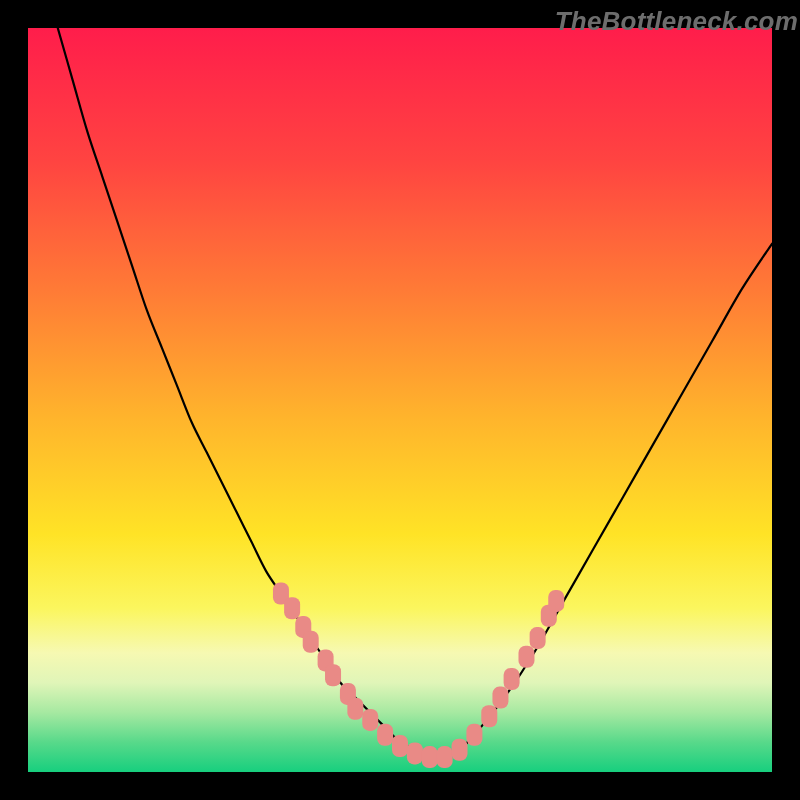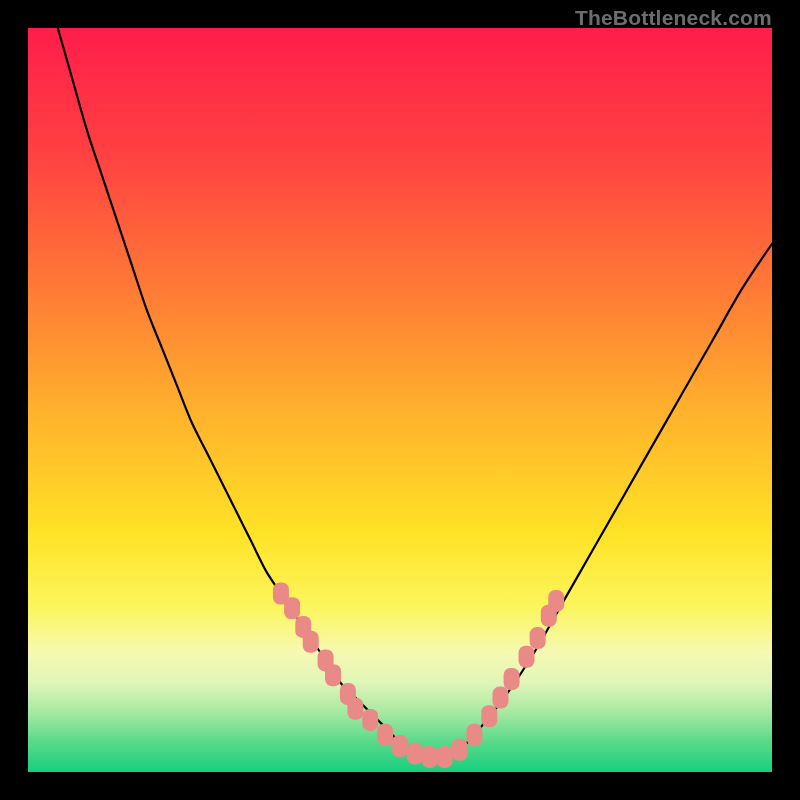--- a/index.html
+++ b/index.html
@@ -33,26 +33,27 @@
   .curve-svg {
     position: absolute;
     left: 0;
     top: 0;
     width: 100%;
     height: 100%;
   }
   .watermark {
     position: absolute;
     top: 6px;
-    right: 28px;
+    right: 2px;
     font-family: Arial, Helvetica, sans-serif;
-    font-size: 21px;
+    font-size: 26px;
     font-weight: 560;
     color: #6d6d6d;
     letter-spacing: 0.2px;
+    font-style: italic;
   }
 </style>
 </head>
 <body>
 
 <div class="chart-container">
 
   <div class="plot-area">
 
     <svg class="gradient-bg" viewBox="0 0 744 744" preserveAspectRatio="none">

